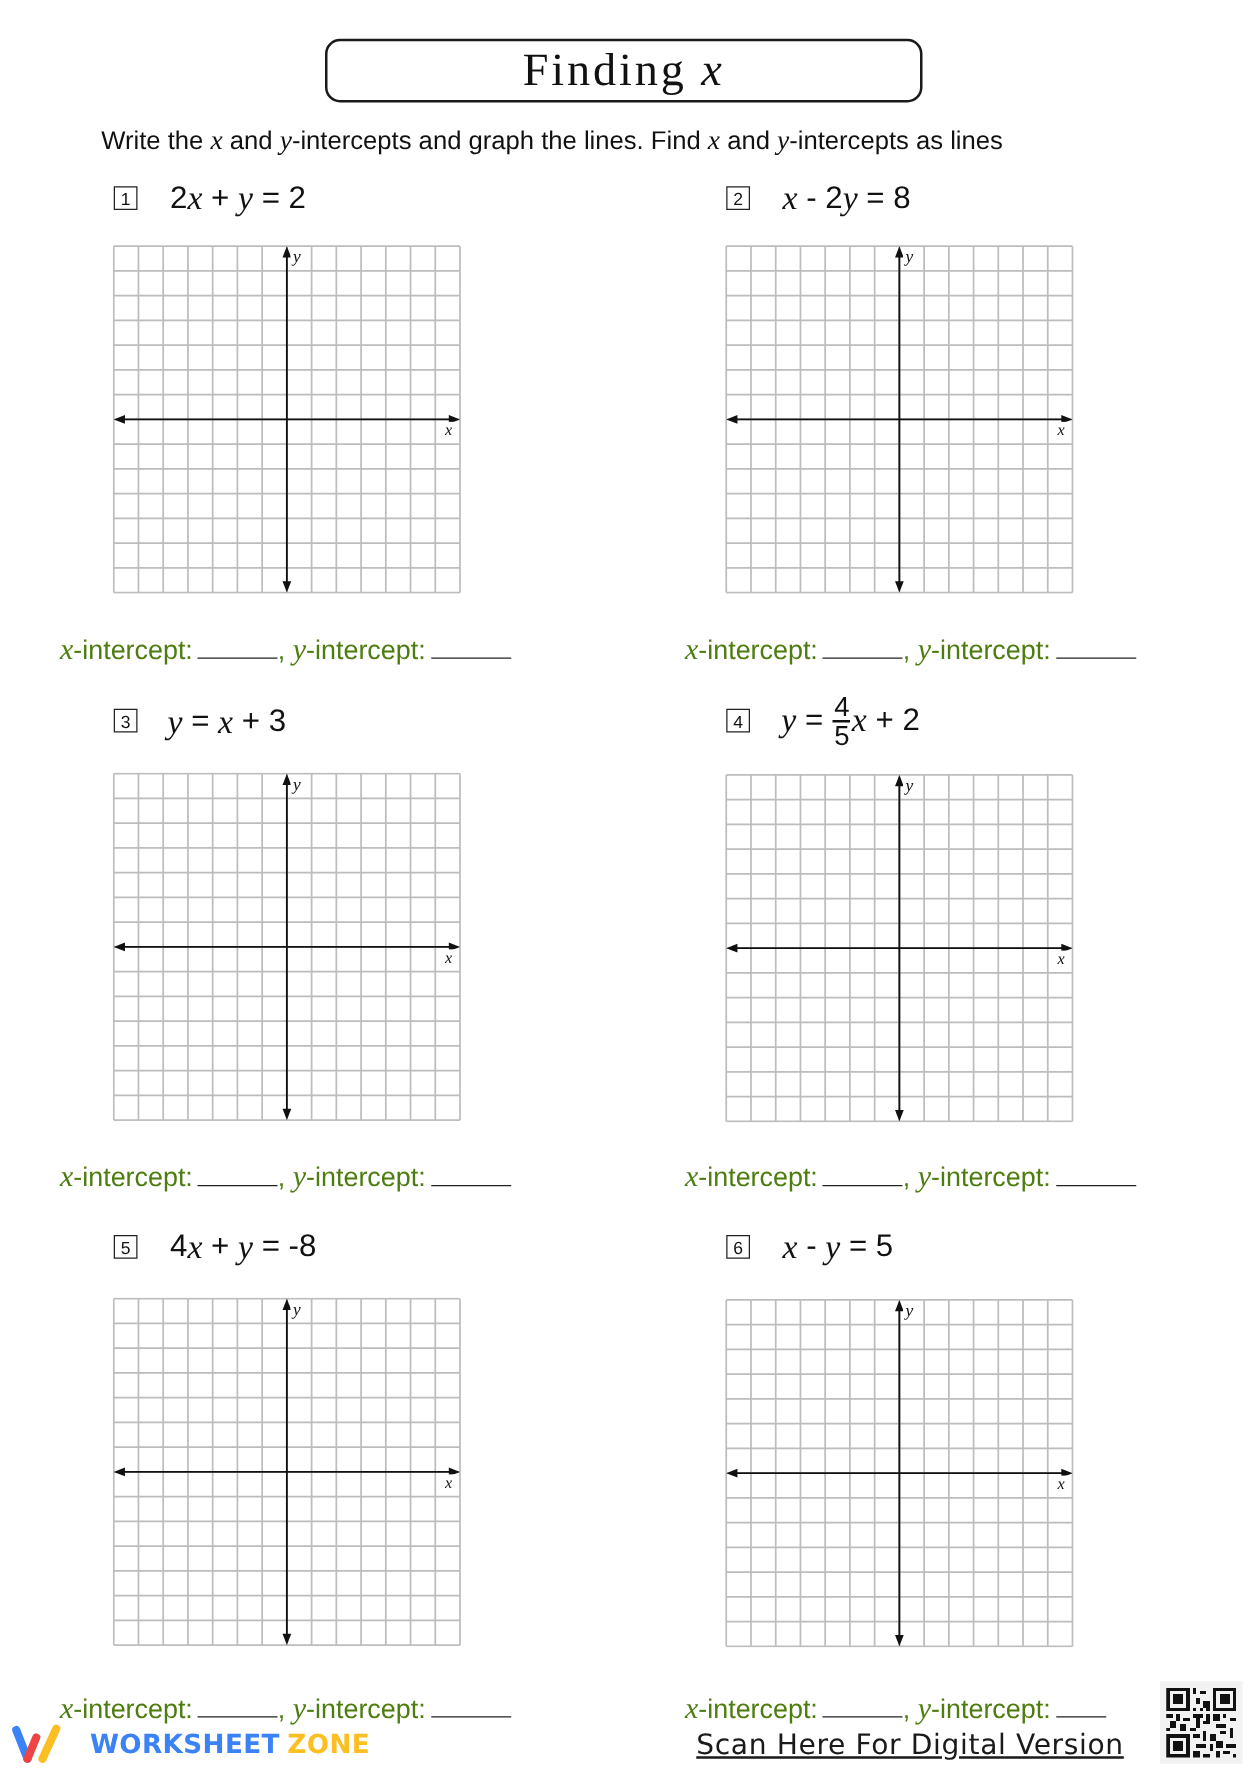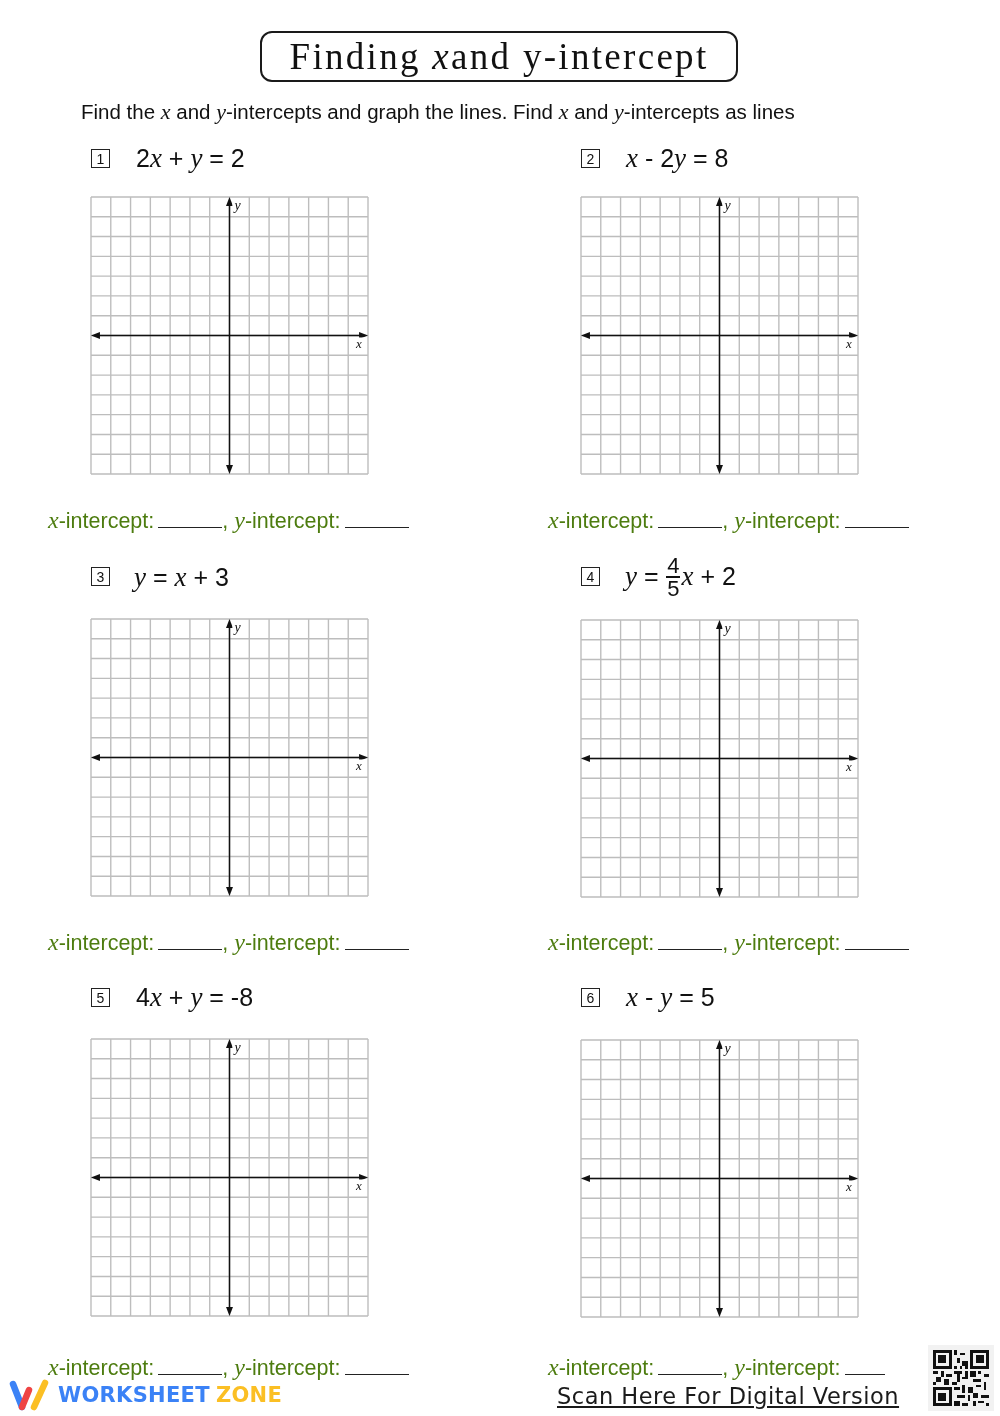--- a/index.html
+++ b/index.html
@@ -48,37 +48,37 @@
     color: #4d7c0f; white-space: nowrap;
   }
   .answer i { font-family: "Liberation Serif", serif; font-style: italic; font-size: 24px; }
   .blank { display: inline-block; border-bottom: 1.5px solid #222; width: 64px; height: 1px; vertical-align: baseline; margin-left: 4px; }
 
   .logo {
     position: absolute; left: 8px; top: 1378px; display: flex; align-items: center;
   }
   .logo-text {
     font-family: "DejaVu Sans", sans-serif; font-weight: bold; font-size: 21px;
-    letter-spacing: 0.3px; margin-left: 6px; text-align: center;
+    letter-spacing: 0.3px; margin-left: 20px; text-align: center;
   }
   .scan-text {
     position: absolute; left: 557px; top: 1383px; font-family: "DejaVu Sans", sans-serif;
     font-size: 22.5px; color: #1a1a1a; letter-spacing: 0.5px; white-space: nowrap; text-decoration: underline;
   }
   .qr { position: absolute; left: 928px; top: 1345px; width: 66px; height: 66px; background: #f2f2f2; padding: 5px; }
 </style>
 </head>
 <body>
 
 <div class="title-box">
-  <span>Finding </span>&nbsp;<i>x</i><span> and y-intercept</span>
+  <span>Finding </span>&nbsp;<i>x</i>
 </div>
 
 <div class="instructions">
-  <span>Find the </span><i>x</i><span> and </span><i>y</i><span>-intercepts and graph the lines. Find </span><i>x</i><span> and </span><i>y</i><span>-intercepts as lines</span>
+  <span>Write the </span><i>x</i><span> and </span><i>y</i><span>-intercepts and graph the lines. Find </span><i>x</i><span> and </span><i>y</i><span>-intercepts as lines</span>
 </div>
 
 <div class="problem-num" style="left:91px;top:149px;">1</div>
 <div class="equation" style="left:136px;top:143px;">
   <span>2</span>
     <i>x</i>
     <span style="white-space:pre"> + </span>
     <i>y</i>
     <span style="white-space:pre"> = 2</span>
 </div>

